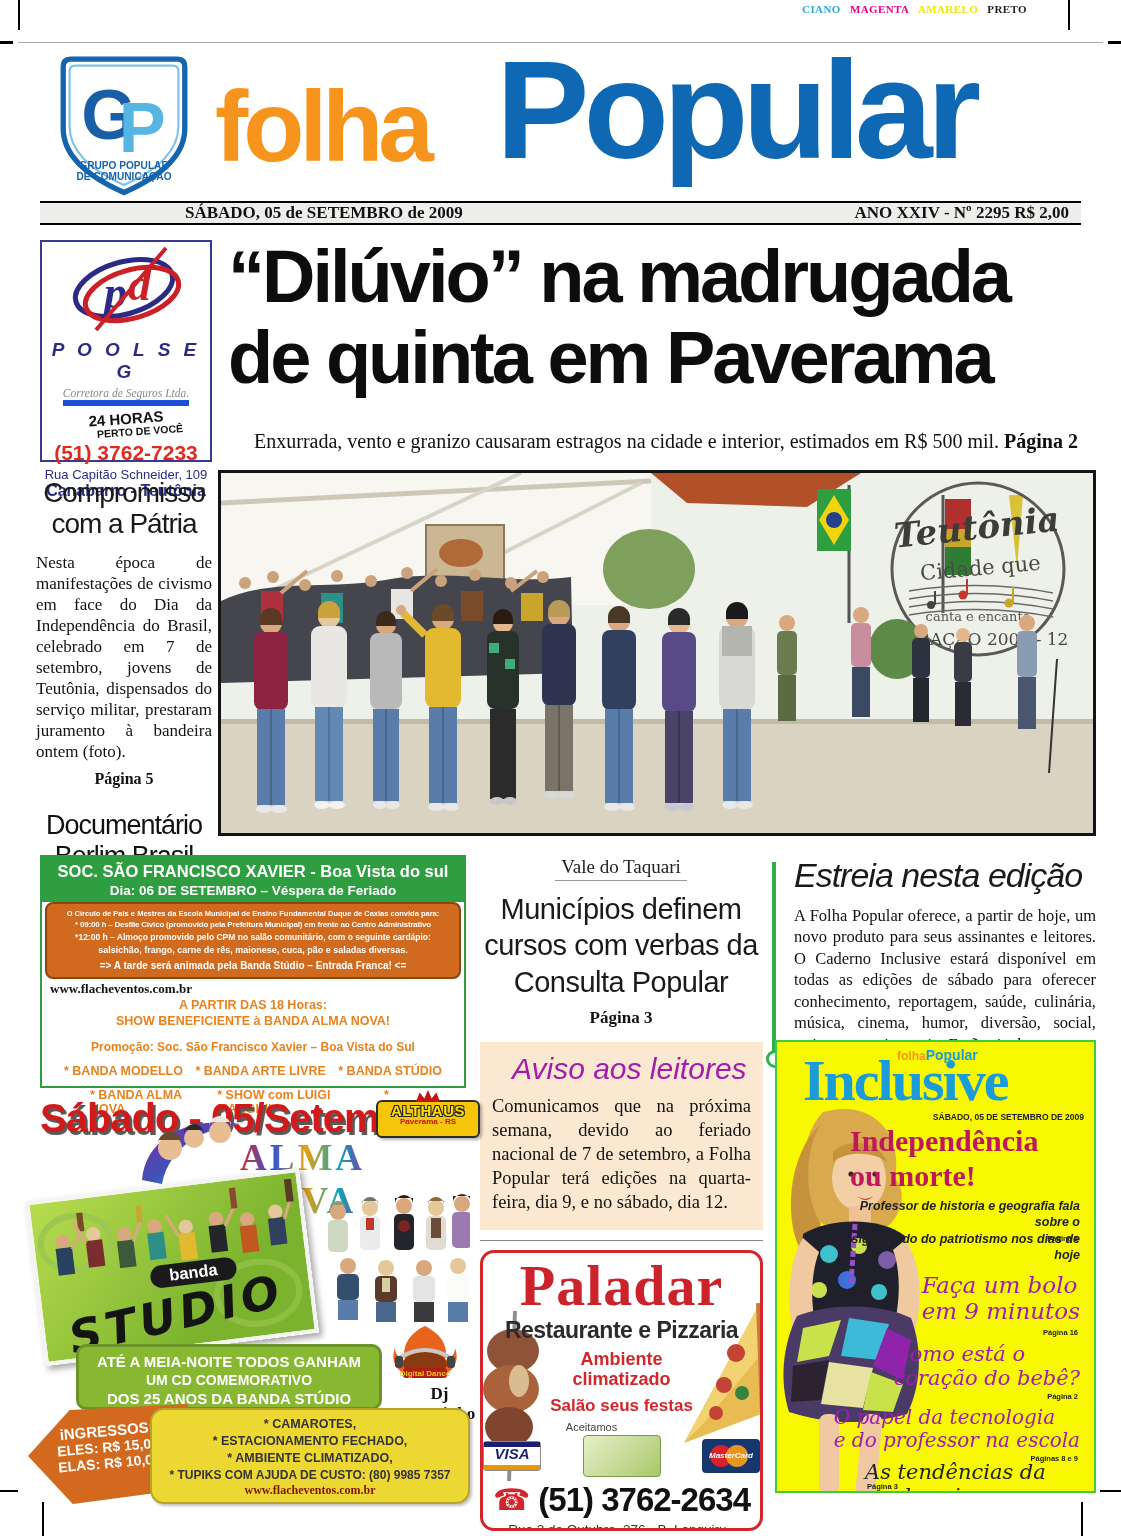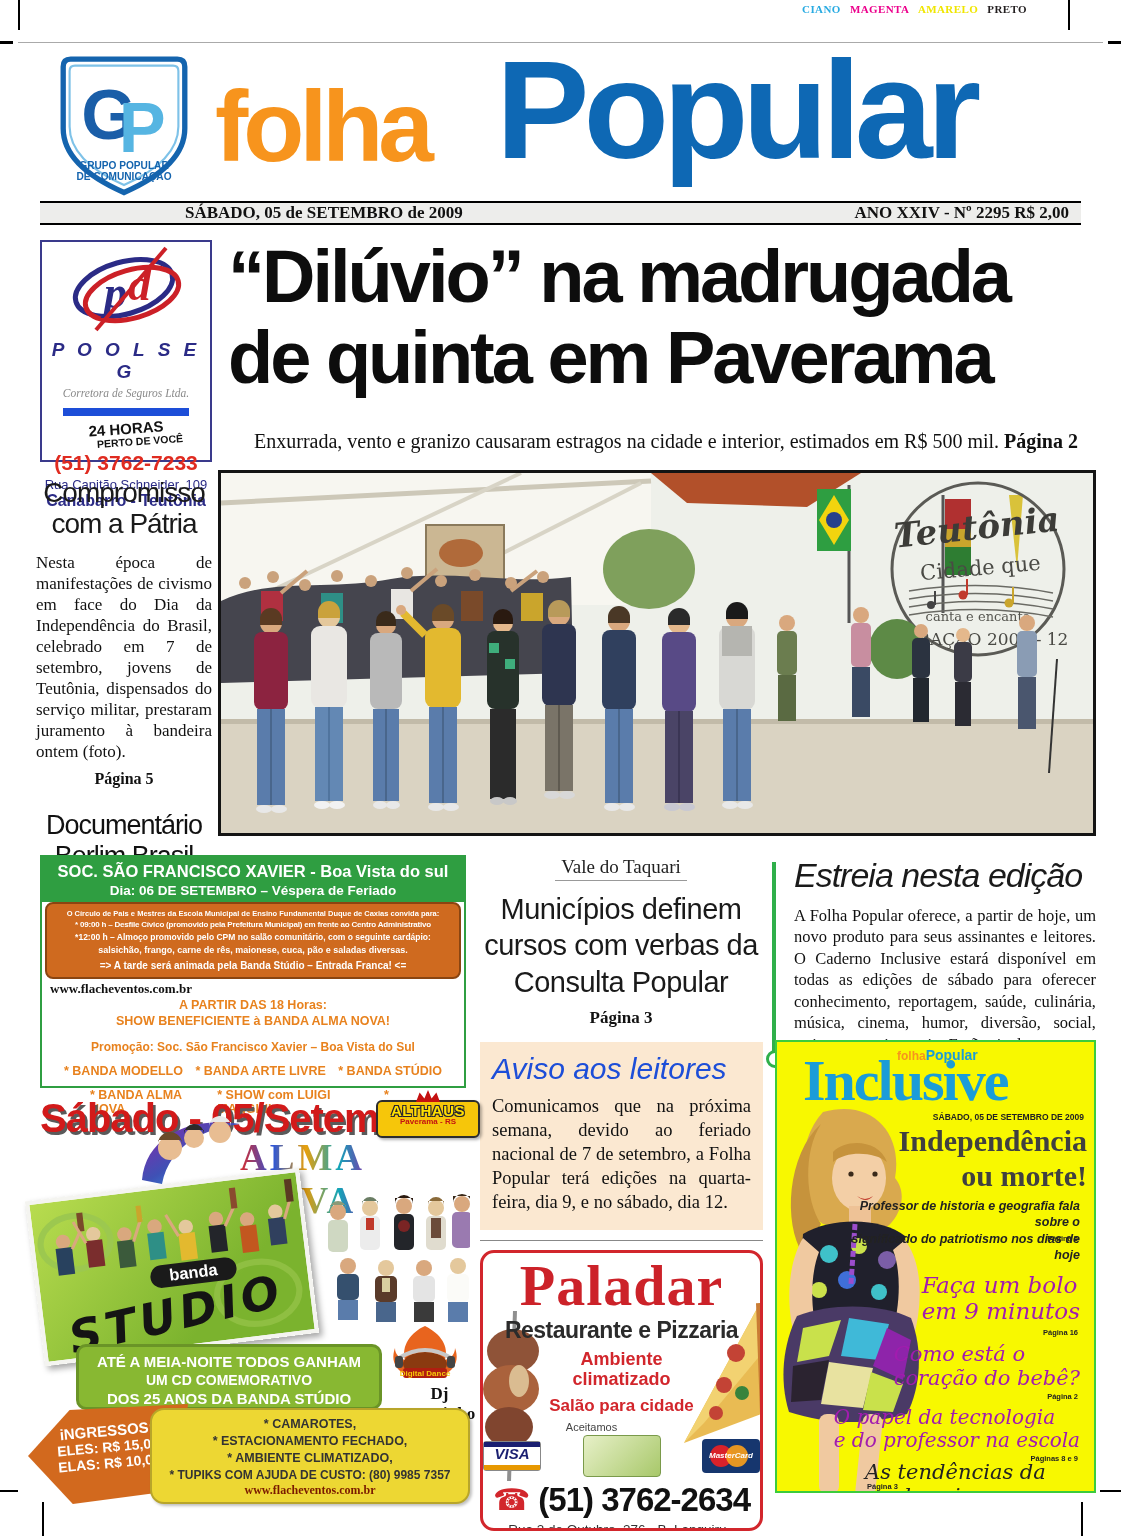--- a/index.html
+++ b/index.html
@@ -18,21 +18,21 @@
       letter-spacing:-6px;color:#0e68b4;line-height:1;z-index:5;}
   .datebar{position:absolute;left:40px;top:201px;width:1041px;height:24px;background:#ededeb;
       border-top:2px solid #000;border-bottom:2px solid #000;display:flex;align-items:center;
       justify-content:space-between;font:bold 17px "Liberation Serif",serif;padding:0;box-sizing:border-box;}
   .datebar .d1{margin-left:145px;} .datebar .d2{margin-right:12px;}
   
   .poolseg{position:absolute;left:40px;top:240px;width:172px;height:222px;border:2px solid #3a3a8c;
       box-sizing:border-box;text-align:center;background:#fff;}
   .poolseg .pname{font:italic bold 19px "Liberation Sans",sans-serif;color:#2b2b86;letter-spacing:4px;margin-top:1px;}
   .poolseg .ptag{display:inline-block;font:italic 11.5px "Liberation Serif",serif;color:#8a8a8a;
-      border-bottom:8px solid #1d4ed8;padding-bottom:9px;}
+      border-bottom:6px solid #1d4ed8;padding-bottom:1px;}
   .poolseg .p24{font:bold 15px "Liberation Sans",sans-serif;transform:rotate(-4deg);margin-top:4px;}
   .poolseg .pperto{font:bold 10.5px "Liberation Sans",sans-serif;transform:rotate(-4deg);margin-left:28px;margin-top:-2px;}
   .poolseg .pphone{font:bold 21px "Liberation Sans",sans-serif;color:#e02b20;margin-top:4px;}
   .poolseg .pstreet{font:13px "Liberation Sans",sans-serif;color:#2b2b86;margin-top:2px;}
   .poolseg .pcity{font:bold 16px "Liberation Sans",sans-serif;color:#2b2b86;}
   
   .headline{position:absolute;left:228px;top:236px;width:872px;font-weight:bold;
       font-size:74px;line-height:81px;letter-spacing:-3px;color:#0d0d0d;}
   .deck{position:absolute;left:236px;top:430px;width:860px;text-align:center;
       font:20px "Liberation Serif",serif;color:#111;}
@@ -78,21 +78,21 @@
   
   .estreia-line{position:absolute;left:772px;top:862px;width:4px;height:190px;background:#2faf4a;}
   .estreia-dot{position:absolute;left:766px;top:1050px;width:12px;height:12px;border:3px solid #2faf4a;
       border-radius:50%;background:#fff;}
   .estreia{position:absolute;left:794px;top:856px;width:302px;}
   .es-head{font:italic 34px "Liberation Sans",sans-serif;letter-spacing:-1px;color:#1a1a1a;}
   .es-body{margin-top:10px;text-align:justify;font:16.5px/1.3 "Liberation Serif",serif;}
   
   .aviso{position:absolute;left:480px;top:1042px;width:283px;height:188px;background:#fbe8d1;box-sizing:border-box;
       padding:10px 12px 0;}
-  .av-head{font:italic 30px "Liberation Sans",sans-serif;color:#1d4ed8;margin-left:0;}
+  .av-head{font:italic 30px "Liberation Sans",sans-serif;color:#a21caf;margin-left:20px;}
   .av-body{margin-top:8px;text-align:justify;font:18.5px/1.3 "Liberation Serif",serif;}
   .divider-mid{position:absolute;left:480px;top:1240px;width:283px;height:1px;background:#888;}
   
   .paladar{position:absolute;left:480px;top:1250px;width:283px;height:281px;border:3px solid #d2262c;
       border-radius:14px;box-sizing:border-box;background:#fff;text-align:center;overflow:hidden;}
   .pl-name{position:relative;z-index:2;font:bold 58px "Liberation Serif",serif;color:#cc2229;line-height:1;margin-top:4px;letter-spacing:1px;}
   .pl-sub{position:relative;z-index:2;font-weight:bold;font-size:23px;color:#2b2b2b;margin-top:2px;letter-spacing:-0.5px;}
   .pl-amb{position:relative;z-index:2;font-weight:bold;font-size:18px;color:#d2262c;line-height:1.1;margin-top:6px;}
   .pl-salao{position:relative;z-index:2;font-weight:bold;font-size:17px;color:#d2262c;margin-top:6px;}
   .pl-aceitamos{position:relative;z-index:2;font-size:11px;color:#444;margin-top:5px;text-align:center;margin-left:-60px;}
@@ -115,22 +115,22 @@
   .pl-pizza{position:absolute;right:-6px;top:40px;z-index:1;opacity:.95;}
   
   .inclusive{position:absolute;left:775px;top:1040px;width:321px;height:453px;background:#f8f800;
       border:2px solid #3ccc3c;box-sizing:border-box;overflow:hidden;}
   .inc-mini{position:absolute;left:120px;top:5px;font-weight:bold;font-size:14px;}
   .inc-mini .m1{color:#f7941d;font-size:12px;} .inc-mini .m2{color:#1b9cd8;}
   .inc-title{position:absolute;left:26px;top:10px;font:bold 58px "Liberation Serif",serif;color:#1b9cd8;
       letter-spacing:-2px;line-height:1;}
   .inc-date{position:absolute;right:10px;top:70px;font-weight:bold;font-size:8.5px;color:#222;}
   .inc-woman{position:absolute;left:-14px;top:62px;}
-  .inc-h1{position:absolute;right:7px;top:82px;width:230px;text-align:right;
-      font:bold 30px/1.15 "Liberation Serif",serif;color:#404040;}
+  .inc-h1{position:absolute;right:14px;top:82px;width:230px;text-align:left;
+      font:bold 30px/1.15 "Liberation Serif",serif;color:#be185d;}
   .inc-sub{position:absolute;right:14px;top:156px;width:240px;text-align:right;
       font:italic bold 12.5px/1.3 "Liberation Sans",sans-serif;color:#222;}
   .inc-p{position:absolute;right:16px;font-weight:bold;font-size:7.5px;color:#222;}
   .inc-item-i{font:italic 23px/1.15 "DejaVu Serif",serif;color:#a21caf;position:absolute;right:14px;}
   .inc-item5{font:italic 23px/1.15 "DejaVu Serif",serif;color:#222;position:absolute;left:88px;text-align:left;}
   
   .showad{position:absolute;left:28px;top:1092px;width:442px;height:420px;}
   .sa-title{position:absolute;left:12px;top:4px;font-weight:bold;font-size:40px;letter-spacing:-1px;
       color:#d21a1a;text-shadow:2.5px 2.5px 0 #5a5a5a;}
   .althaus{position:absolute;left:348px;top:8px;width:100px;height:34px;background:#f6c60a;border:2px solid #2d2d2d;
@@ -486,21 +486,21 @@
       <circle cx="50" cy="92" r="8" fill="#c0392b"></circle>
       <circle cx="68" cy="100" r="7" fill="#2e7d32"></circle>
       <circle cx="42" cy="120" r="7" fill="#c0392b"></circle>
     </svg>
     <div class="pl-name">Paladar</div>
     <div class="pl-sub">Restaurante e Pizzaria</div>
     <div class="pl-amb">
       <div>Ambiente</div>
       <div>climatizado</div>
     </div>
-    <div class="pl-salao">Salão para cidade</div>
+    <div class="pl-salao">Salão seus festas</div>
     <div class="pl-aceitamos">Aceitamos</div>
     <div class="pl-cards">
       <div class="visa">VISA</div>
       <div class="gcard"></div>
       <div class="mcard">
         <div class="mc-c1"></div>
         <div class="mc-c2"></div>
         <div class="mc-t">MasterCard</div>
       </div>
     </div>

